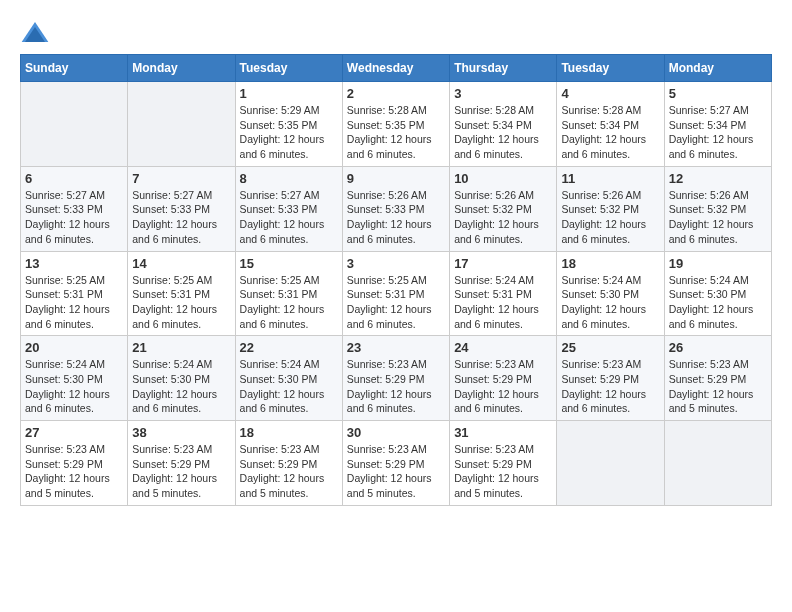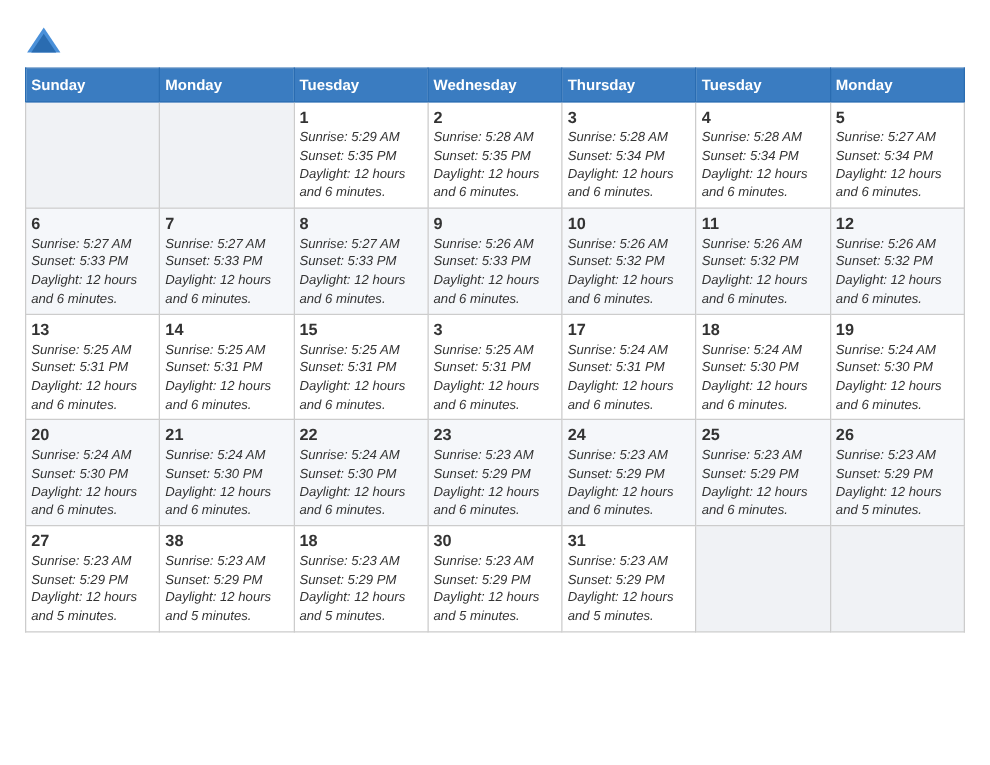--- a/index.html
+++ b/index.html
@@ -77,21 +77,20 @@
       font-size: 13px;
       font-weight: bold;
       color: #333;
       display: block;
       margin-bottom: 2px;
     }
     .day-info {
       color: #333;
       font-size: 10.5px;
       line-height: 1.4;
-      font-style: italic;
     }
     .empty-cell {
       background: #f0f2f5 !important;
     }
   </style>
 </head>
 <body>
 
 <div class="header-area">
   <div class="logo">

